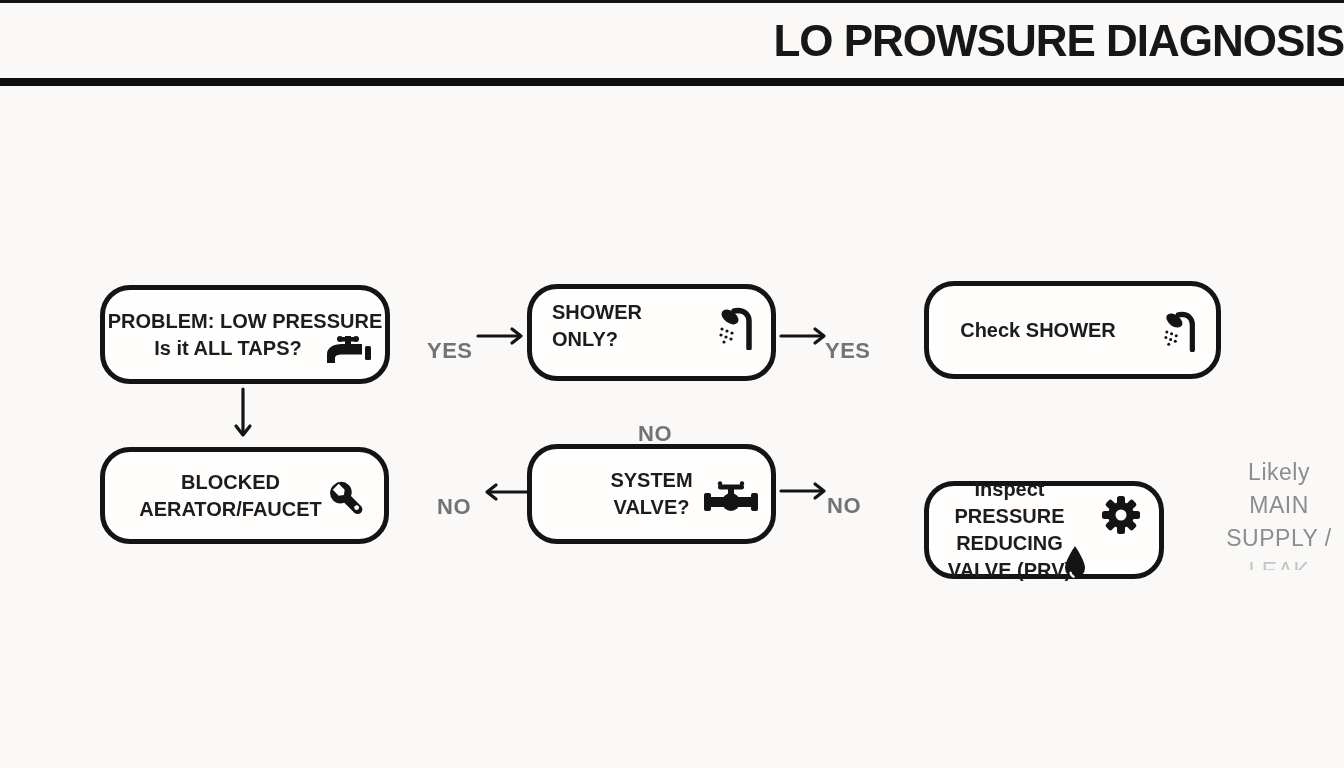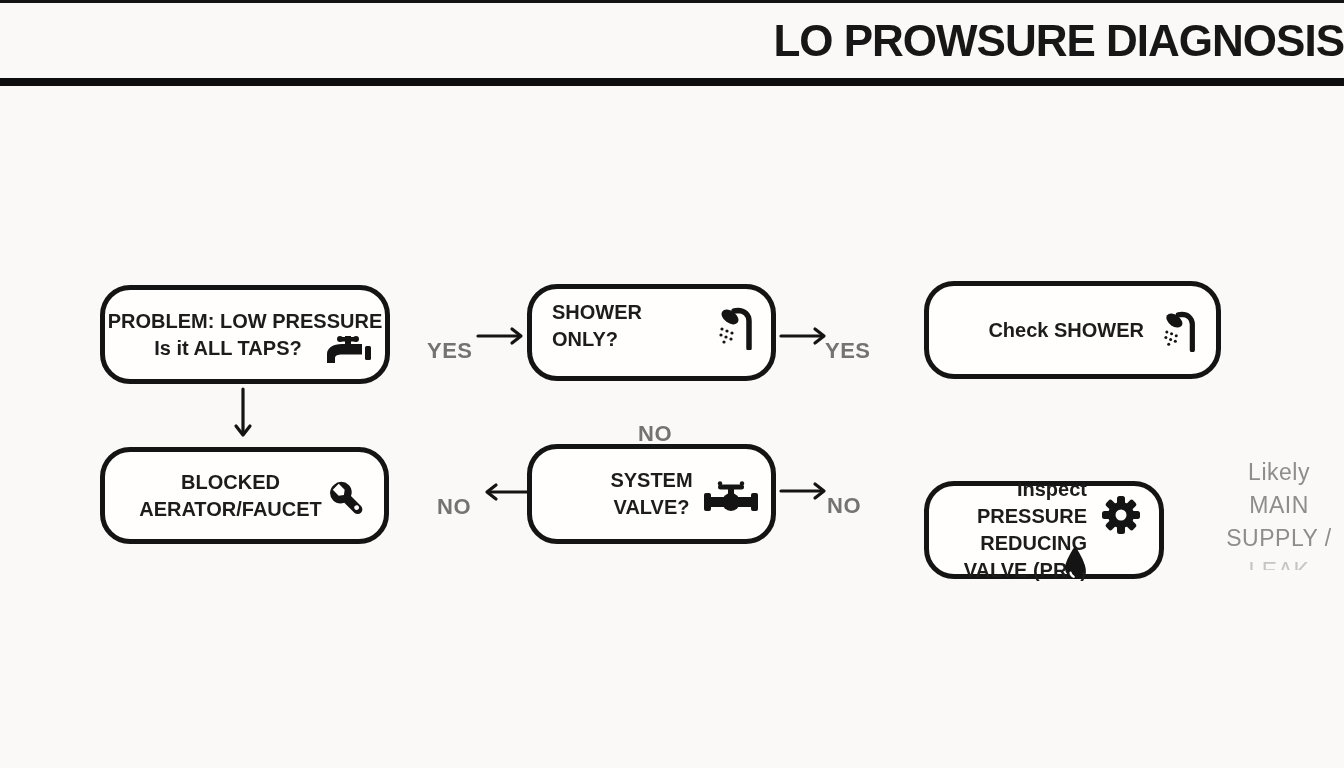--- a/index.html
+++ b/index.html
@@ -16,21 +16,21 @@
     text-align:right;font-size:44px;font-weight:700;letter-spacing:-1px;color:#171717;
   }
   .thickline{position:absolute;left:0;top:78px;width:100%;height:8px;background:#0e0e0e;}
 
   .node{
     position:absolute;background:#fffefd;border:5px solid #141414;border-radius:30px;
     box-sizing:border-box;display:flex;flex-direction:column;justify-content:center;
   }
   .txt{font-weight:700;font-size:20px;line-height:27px;color:#1c1c1c;}
   .center{text-align:center;}
-  .left{text-align:right;padding-left:3px;padding-right:72px;}
+  .left{text-align:center;padding-left:3px;padding-right:72px;}
   .icon{position:absolute;line-height:0;}
 
   .n-problem{left:100px;top:285px;width:290px;height:99px;}
   .n-problem .l2{padding-right:34px;}
   .n-problem .icon{right:14px;bottom:10px;}
 
   .n-shower{left:527px;top:284px;width:249px;height:97px;}
   .n-shower .txt{padding-left:20px;padding-right:60px;text-align:left;margin-top:-14px;}
   .n-shower .icon{right:16px;top:15px;}
 

